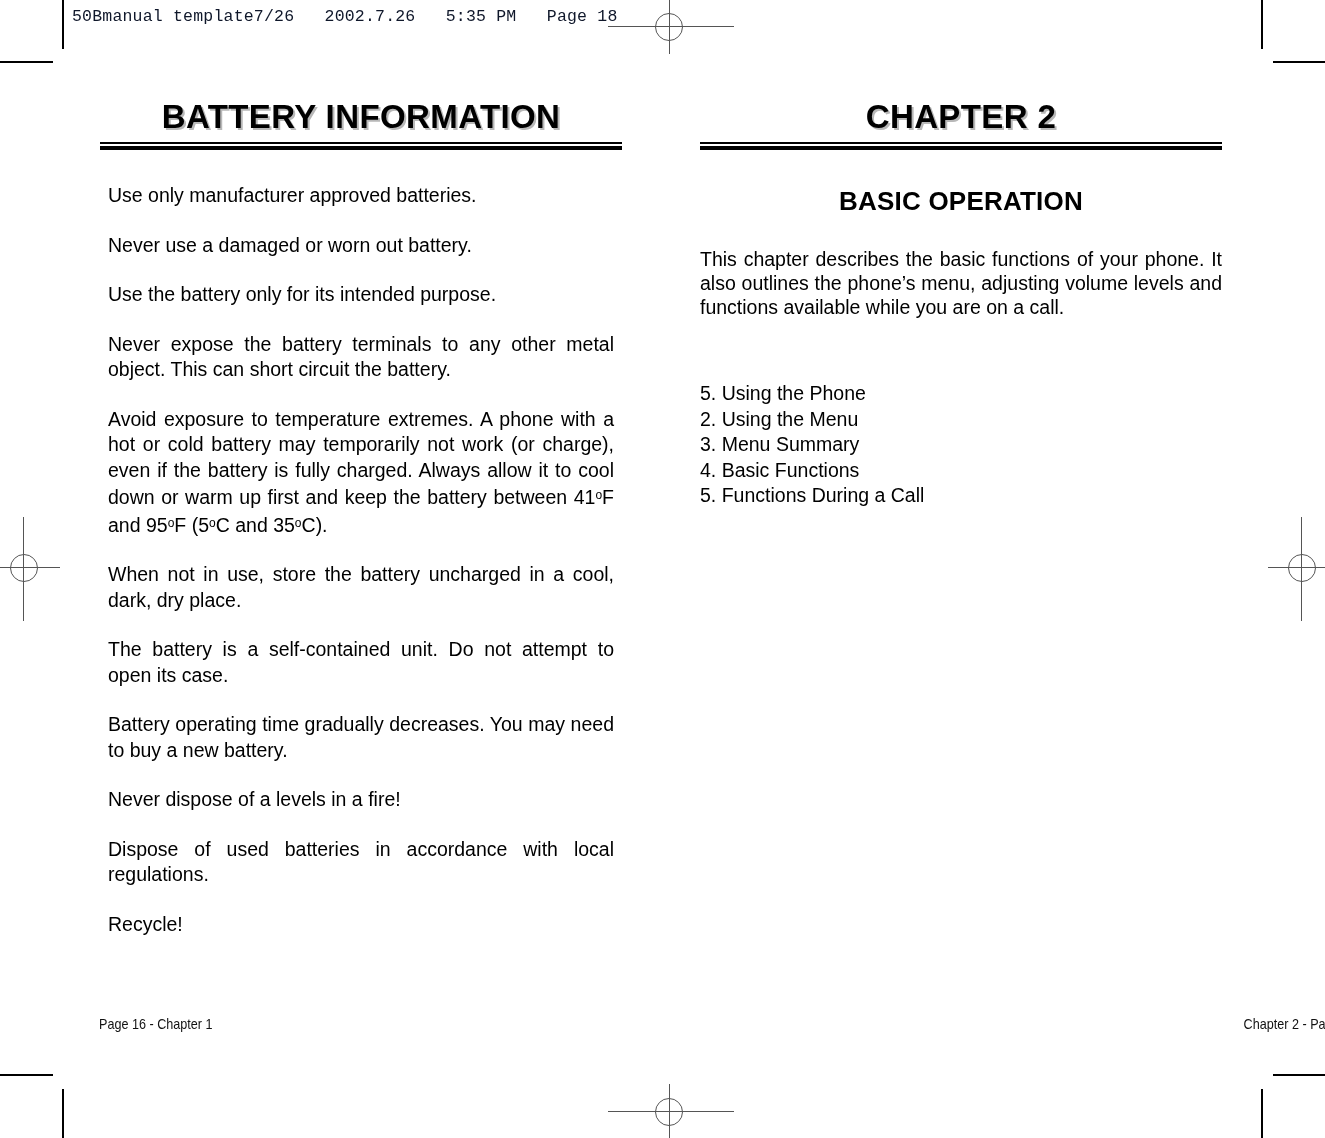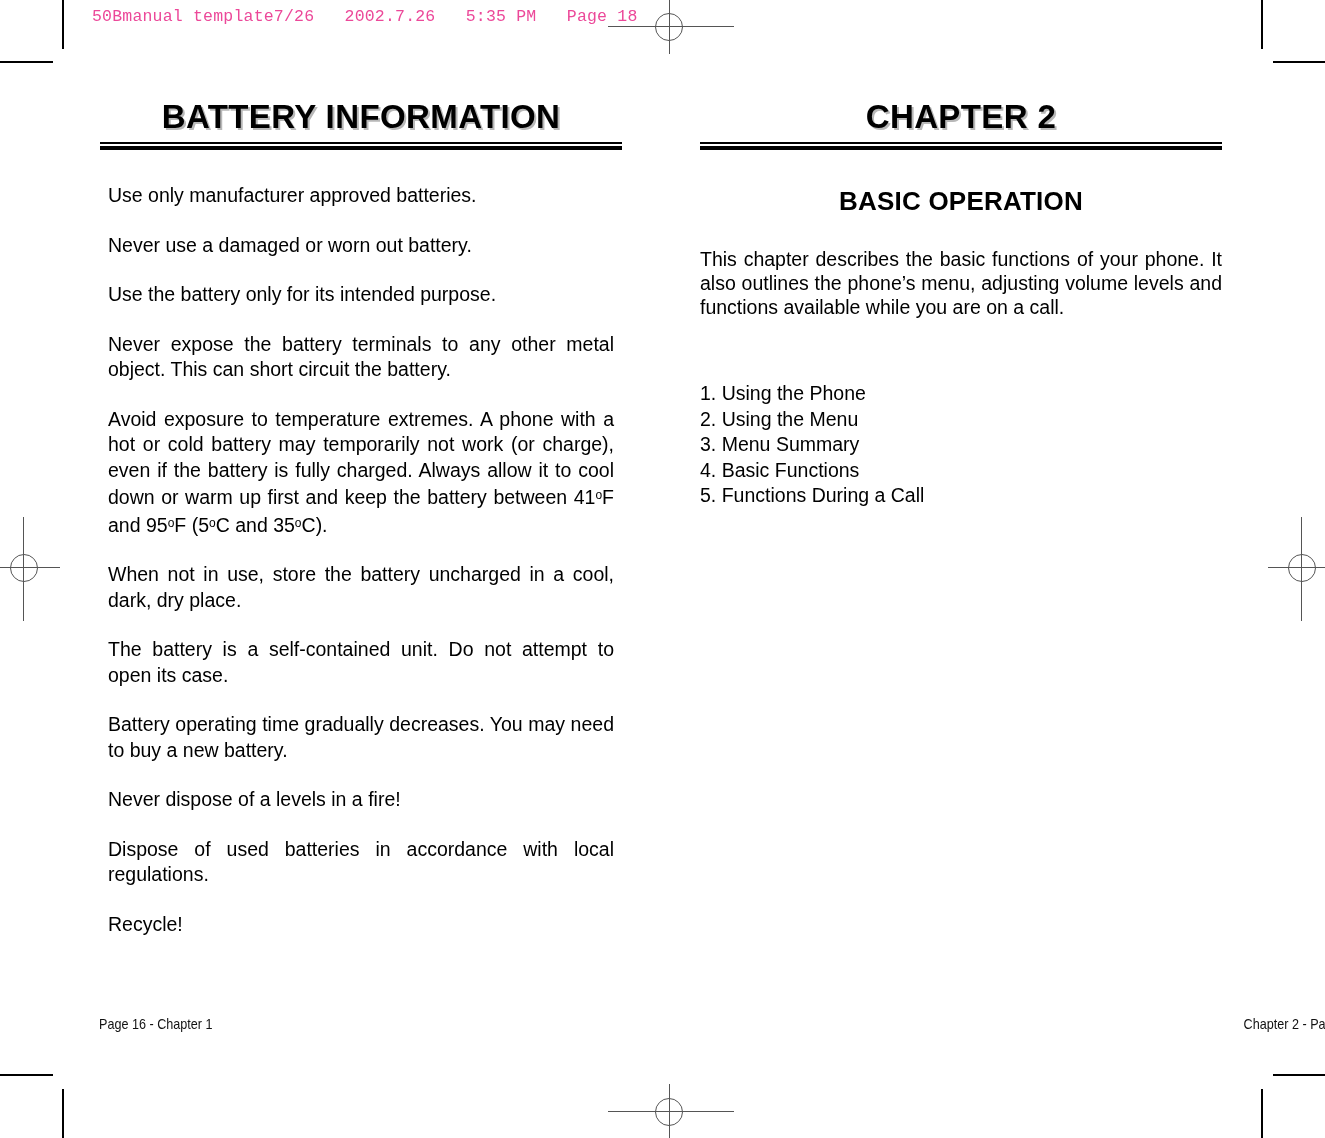--- a/index.html
+++ b/index.html
@@ -45,23 +45,22 @@
   }
 
   
   .filestamp {
     position: absolute;
     left: 72px;
     top: 7px;
     font-family: "Liberation Mono", "DejaVu Sans Mono", monospace;
     font-size: 16.5px;
     letter-spacing: 0.2px;
-    color: #ec4899;
+    color: #0f172a;
     white-space: pre;
-    margin-left: 20px;
   }
 
   
   .col {
     position: absolute;
     top: 100px;
   }
   .col-left  { left: 100px;  width: 522px; }
   .col-right { left: 700px;  width: 522px; }
 
@@ -230,21 +229,21 @@
       <div class="thin"></div>
       <div class="gap"></div>
       <div class="thick"></div>
     </div>
 
     <div class="subheading">BASIC OPERATION</div>
 
     <p class="intro">This chapter describes the basic functions of your phone. It also outlines the phone’s menu, adjusting volume levels and functions available while you are on a call.</p>
 
     <ul class="list">
-      <li>1. Using the Phone</li>
+      <li>5. Using the Phone</li>
       <li>2. Using the Menu</li>
       <li>3. Menu Summary</li>
       <li>4. Basic Functions</li>
       <li>5. Functions During a Call</li>
     </ul>
   </div>
 
   <div class="footer footer-left">Page 16 - Chapter 1</div>
   <div class="footer footer-right">Chapter 2 - Page 17</div>
 

